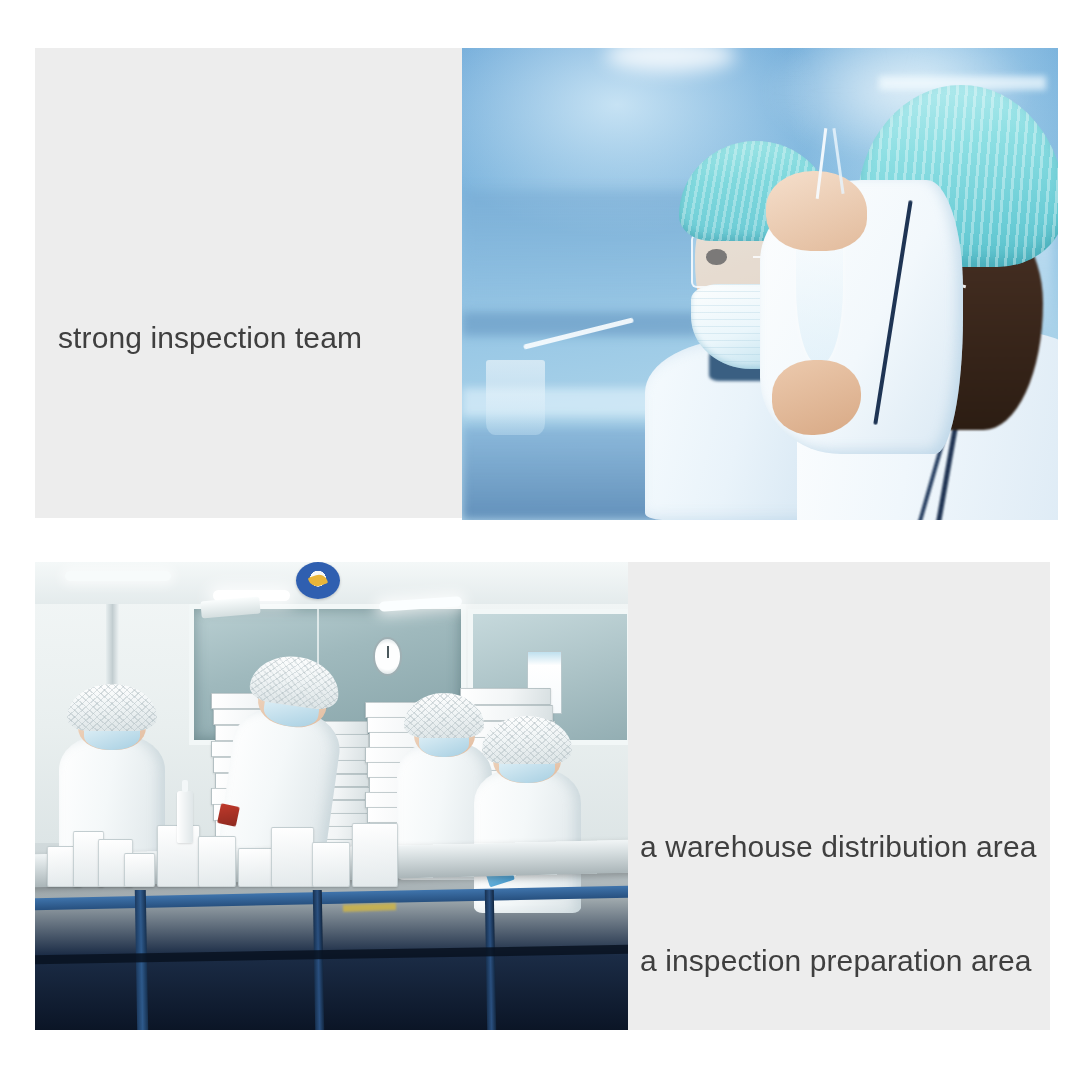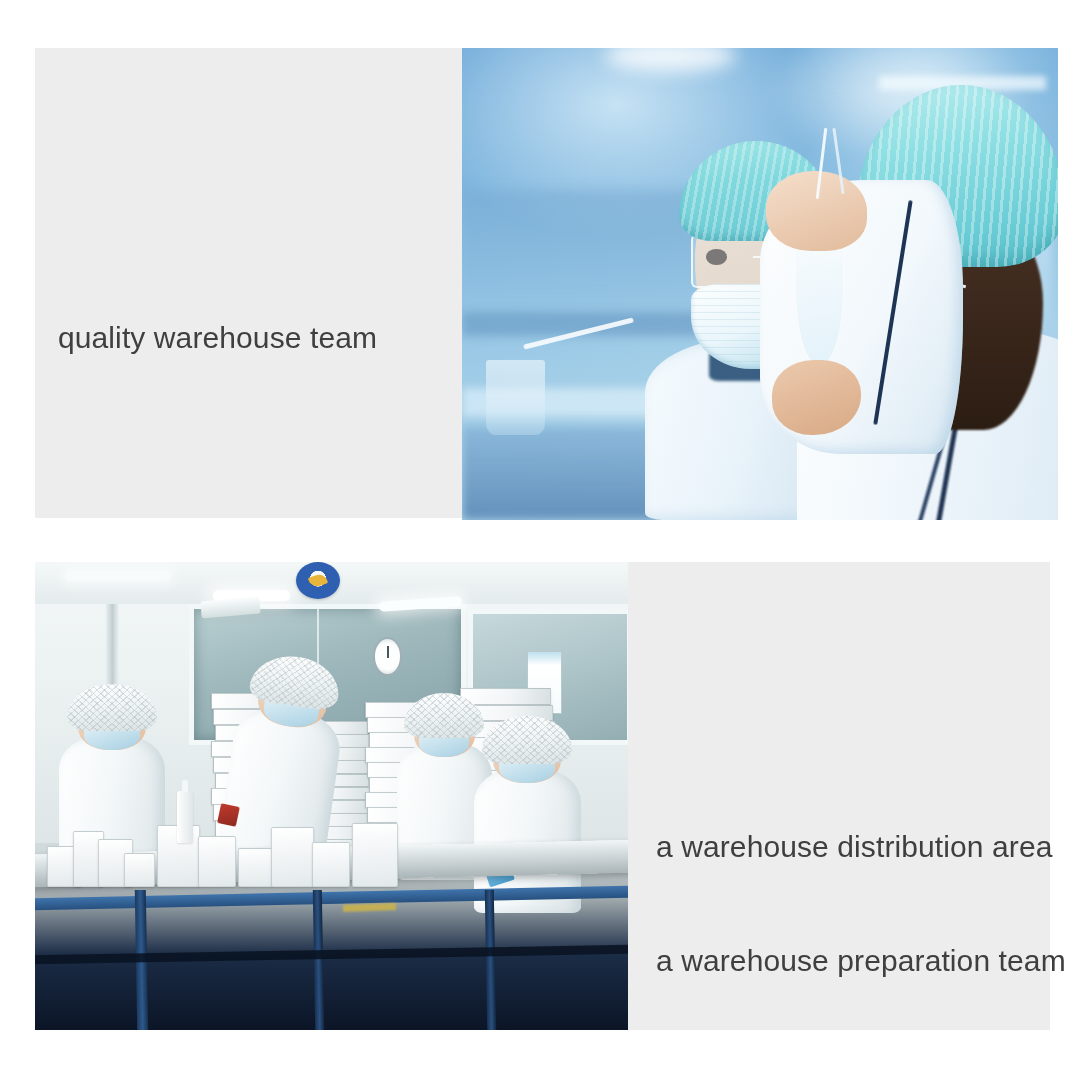--- a/index.html
+++ b/index.html
@@ -44,21 +44,21 @@
   .caption .line { display: block; }
 
   
   #top-panel     { left: 35px;  top: 48px;  width: 435px; height: 470px; }
   #top-photo     { left: 462px; top: 48px;  width: 596px; height: 472px; }
   #top-caption   { left: 58px;  top: 243px; width: 400px; }
 
   
   #bottom-panel   { left: 35px;  top: 562px; width: 1015px; height: 468px; }
   #bottom-photo   { left: 35px;  top: 562px; width: 593px;  height: 468px; }
-  #bottom-caption { left: 640px; top: 752px; width: 410px; margin-left: 16px; }
+  #bottom-caption { left: 640px; top: 752px; width: 410px; }
 
   
   .lab-bg {
     position: absolute; inset: 0;
     background:
       radial-gradient(ellipse 55% 45% at 26% 12%, rgba(225,243,252,.75) 0%, rgba(225,243,252,0) 62%),
       radial-gradient(ellipse 40% 50% at 78% 8%,  rgba(212,238,250,.65) 0%, rgba(212,238,250,0) 60%),
       linear-gradient(170deg, #6ea9d8 0%, #7cb4dd 22%, #93c4e4 45%, #a9d2e9 68%, #c2dfef 100%);
   }
   
@@ -307,21 +307,21 @@
     transform: rotate(12deg); filter: blur(.6px); }
 </style>
 </head>
 <body>
 
 <div class="page">
 
   <div id="top-panel" class="panel"></div>
 
   <div id="top-caption" class="caption">
-    <span class="line">quality warehouse team</span>
+    <span class="line">strong inspection team</span>
   </div>
 
   <div id="top-photo" class="photo">
     <div class="lab-bg"></div>
     <div class="lab-glow"></div>
     <div class="lab-ceil-light"></div>
     <div class="lab-wall-a"></div>
     <div class="lab-wall-b"></div>
     <div class="lab-shelf"></div>
     <div class="lab-shelf2"></div>
@@ -364,21 +364,21 @@
     <div class="hand"></div>
     <div class="hand2"></div>
     <div class="tweezer"></div>
     <div class="tweezer2"></div>
   </div>
 
   <div id="bottom-panel" class="panel"></div>
 
   <div id="bottom-caption" class="caption">
     <span class="line">a warehouse distribution area</span>
-    <span class="line">a warehouse preparation team</span>
+    <span class="line">a inspection preparation area</span>
   </div>
 
   <div id="bottom-photo" class="photo">
     <div class="wh-bg"></div>
     <div class="wh-wall"></div>
     <div class="wh-ceiling"></div>
     <div class="wh-window">
       <div class="wh-window-m"></div>
     </div>
     <div class="wh-window2"></div>

